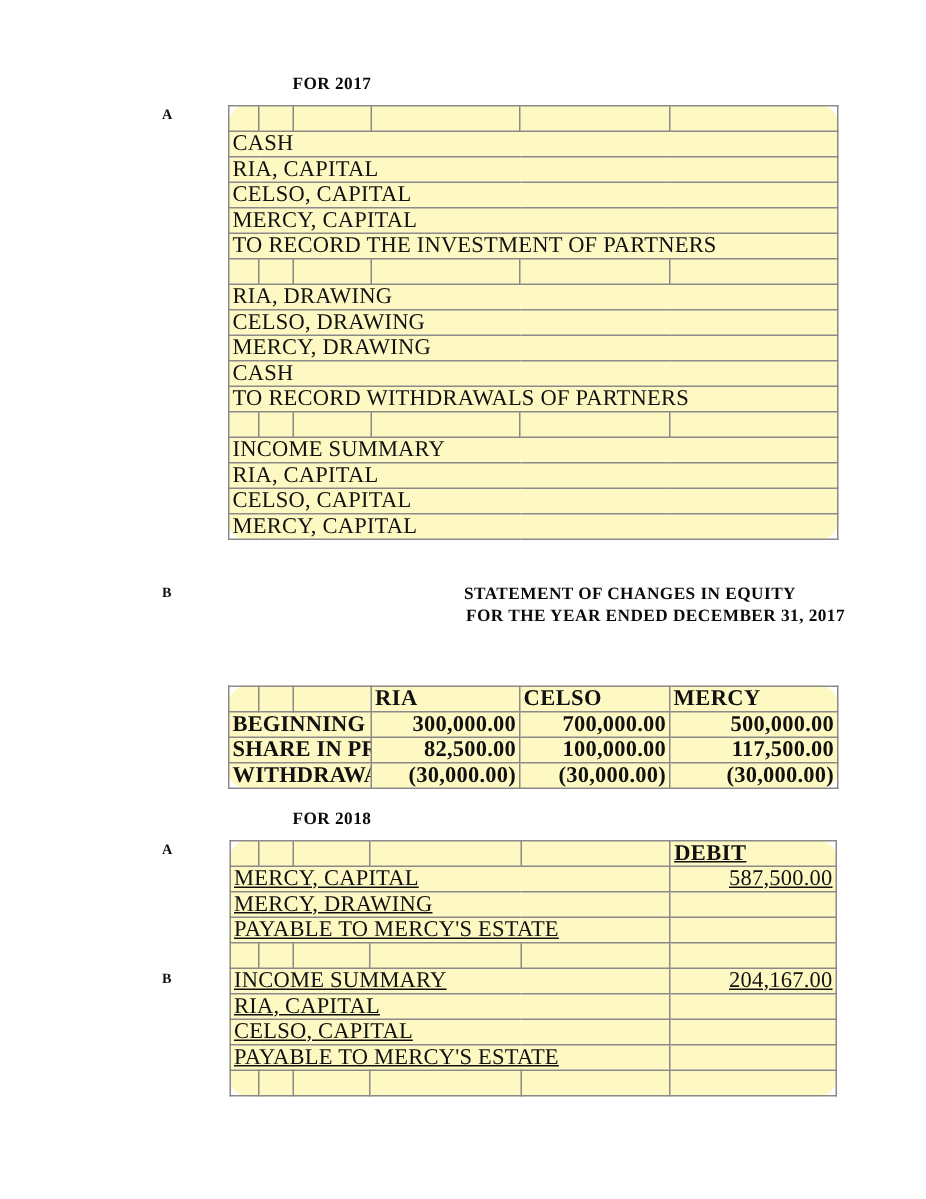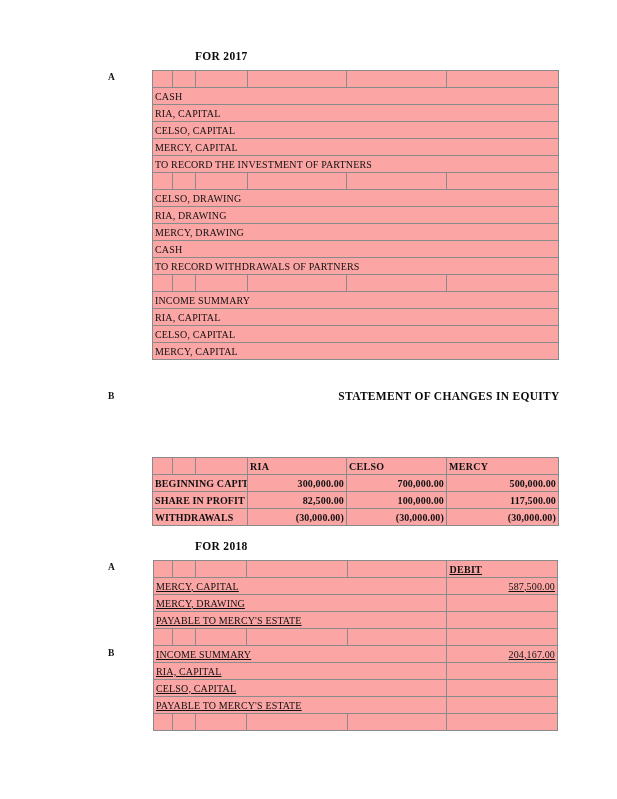--- a/index.html
+++ b/index.html
@@ -46,23 +46,24 @@
   }
   .heading.center {
     text-align: center;
   }
 
   
   table.ledger {
     position: absolute;
     border-collapse: collapse;
     table-layout: fixed;
-    font-size: 10px;
+    font-size: 15px;
     color: #111;
-    background: #fca5a5;
+    background: #fef9c3;
+    border-radius: 13px;
   }
   table.ledger td {
     border: 1px solid #8a8a8a;
     height: 16px;
     padding: 0 2px;
     overflow: hidden;
     white-space: nowrap;
     vertical-align: middle;
     line-height: 15px;
   }
@@ -94,21 +95,21 @@
   .ind1 { padding-left: 22px; }
   .ind2 { padding-left: 38px; }
 
   
   #table-2017   { left: 152px; top: 70px;  width: 406px; }
   #table-equity { left: 152px; top: 440px; width: 406px; margin-top: 17px; }
   #table-2018   { left: 153px; top: 560px; width: 405px; text-decoration: underline; }
 
   
   #h-for-2017   { left: 155px; top: 50px; }
-  #h-soce-1     { left: 244px; top: 390px; width: 330px; }
+  #h-soce-1     { left: 215px; top: 390px; width: 330px; }
   #h-soce-2     { left: 232px; top: 405px; width: 330px; }
   #h-for-2018   { left: 155px; top: 540px; }
 
   
   #letter-a-1   { left: 108px; top: 72px; }
   #letter-b-1   { left: 108px; top: 391px; }
   #letter-a-2   { left: 108px; top: 562px; }
   #letter-b-2   { left: 108px; top: 648px; }
 </style>
 </head>
@@ -155,24 +156,24 @@
         </tr>
         <tr>
           <td class="blank"></td>
           <td class="blank"></td>
           <td class="blank"></td>
           <td class="blank"></td>
           <td class="blank"></td>
           <td class="blank"></td>
         </tr>
         <tr>
+          <td class="txt ind0" colspan="6">RIA, DRAWING</td>
+        </tr>
+        <tr>
           <td class="txt ind0" colspan="6">CELSO, DRAWING</td>
-        </tr>
-        <tr>
-          <td class="txt ind0" colspan="6">RIA, DRAWING</td>
         </tr>
         <tr>
           <td class="txt ind0" colspan="6">MERCY, DRAWING</td>
         </tr>
         <tr>
           <td class="txt ind1" colspan="6">CASH</td>
         </tr>
         <tr>
           <td class="txt ind2" colspan="6">TO RECORD WITHDRAWALS OF PARTNERS</td>
         </tr>
@@ -196,20 +197,21 @@
         <tr>
           <td class="txt ind1" colspan="6">MERCY, CAPITAL</td>
         </tr>
       </tbody>
   </table>
 
   <div class="sec-letter" id="letter-b-1">B</div>
 
   <div class="heading center" id="h-soce-1">STATEMENT OF CHANGES IN EQUITY</div>
 
+  <div class="heading center" id="h-soce-2">FOR THE YEAR ENDED DECEMBER 31, 2017</div>
 
   <table class="ledger" id="table-equity">
     <colgroup>
       <col style="width:20px">
       <col style="width:23px">
       <col style="width:52px">
       <col style="width:99px">
       <col style="width:100px">
       <col style="width:112px">
     </colgroup>

